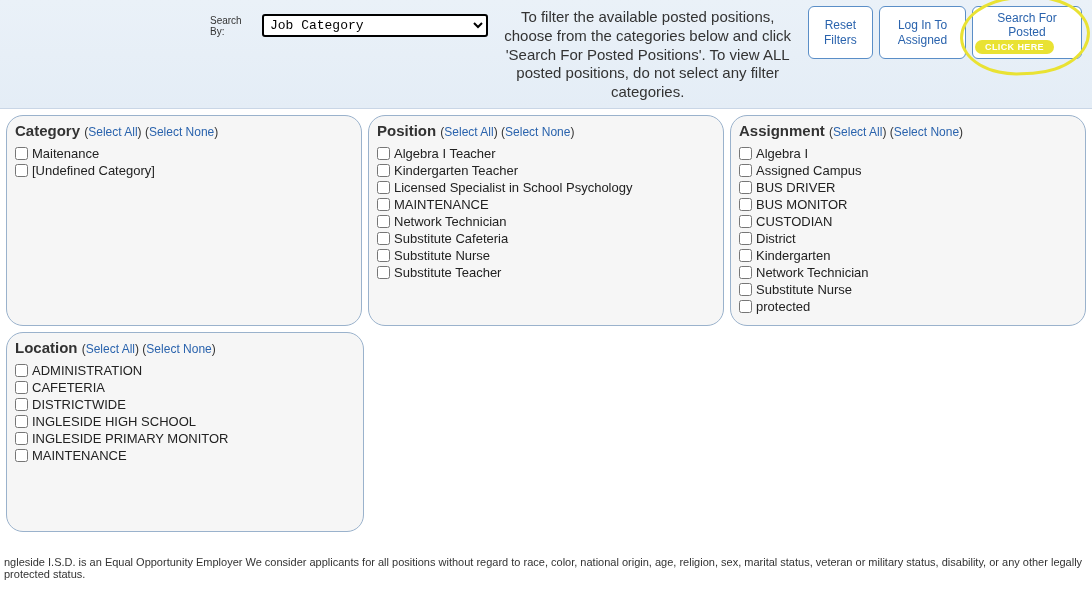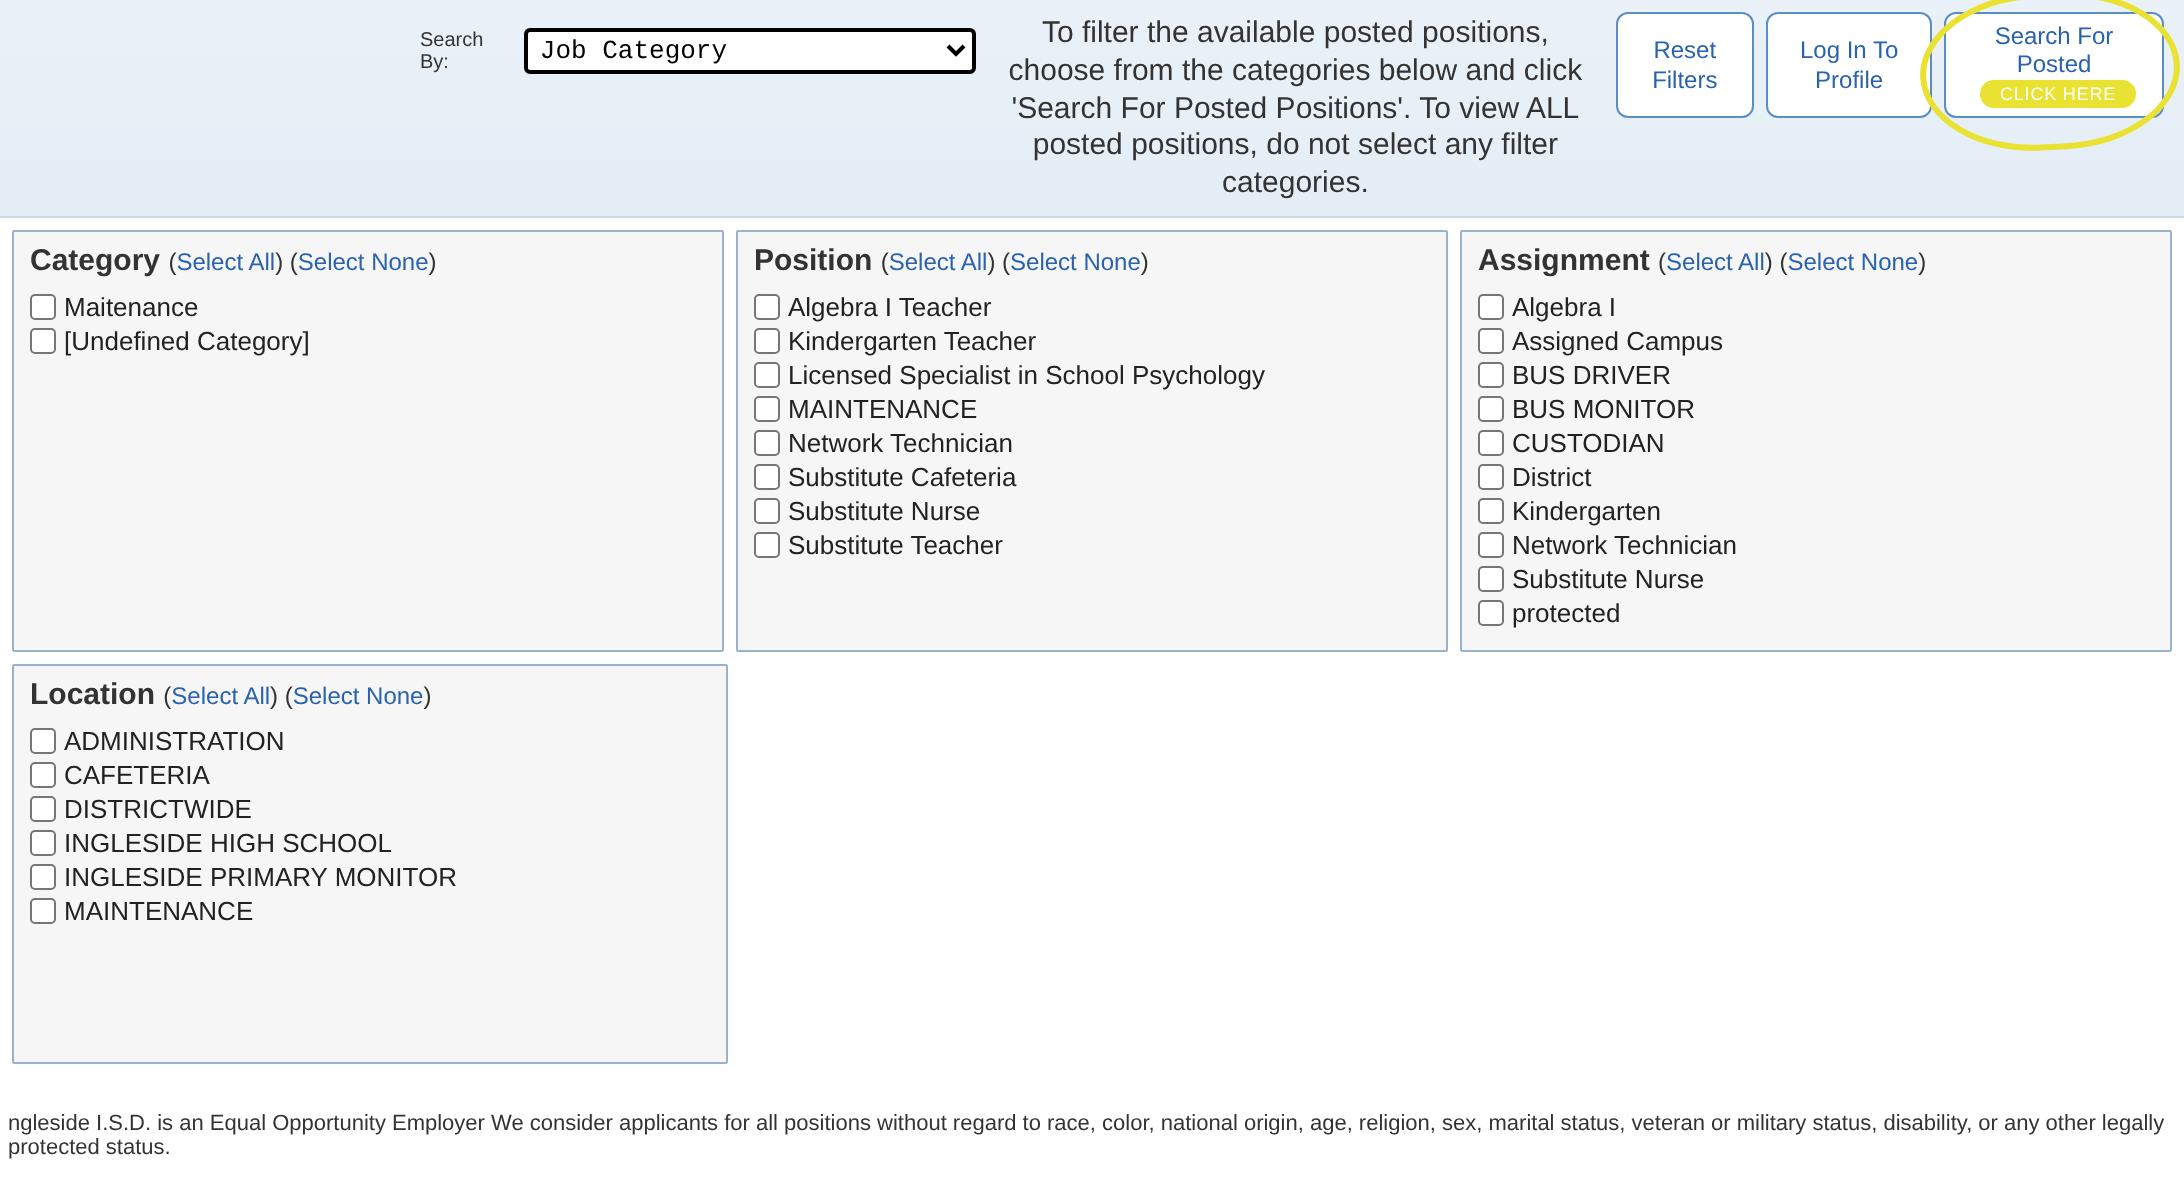--- a/index.html
+++ b/index.html
@@ -70,42 +70,42 @@
   .highlight-ring {
     position: absolute;
     left: -12px; top: -10px; right: -8px; bottom: -16px;
     border: 3px solid #e9e233;
     border-radius: 50% / 55%;
     transform: rotate(-3deg);
     pointer-events: none;
   }
   .click-here {
     position: absolute;
-    right: 14px;
+    right: 28px;
     top: 34px;
     background: #e9e233;
     color: #fff;
     font-size: 9px;
-    font-weight: normal;
+    font-weight: bold;
     border-radius: 9px;
     padding: 2px 10px;
     letter-spacing: 0.4px;
     pointer-events: none;
   }
 
   .panels-row {
     display: flex;
     gap: 6px;
     padding: 6px;
     align-items: stretch;
   }
   .panel {
     background: #f6f6f6;
     border: 1px solid #9ab2cc;
-    border-radius: 1px;
+    border-radius: 17px;
     padding: 6px 8px 10px 8px;
     flex: 1;
     min-height: 200px;
   }
   .panel-header {
     font-size: 15px;
     font-weight: bold;
     color: #333;
     margin-bottom: 6px;
   }
@@ -142,21 +142,21 @@
 <div class="topbar">
   <div class="search-by-block">
     <label>Search By:</label>
     <select>
       <option>Job Category</option>
     </select>
   </div>
   <div class="instructions">To filter the available posted positions, choose from the categories below and click 'Search For Posted Positions'. To view ALL posted positions, do not select any filter categories.</div>
   <div class="buttons-block">
     <button class="outline-btn">Reset Filters</button>
-    <button class="outline-btn">Log In To Profile</button>
+    <button class="outline-btn">Log In To Assigned</button>
     <div class="highlight-wrap">
       <button class="outline-btn wide">Search For Posted Positions</button>
       <div class="highlight-ring"></div>
     </div>
     <div class="click-here">CLICK HERE</div>
   </div>
 </div>
 
 <div class="panels-row">
 

